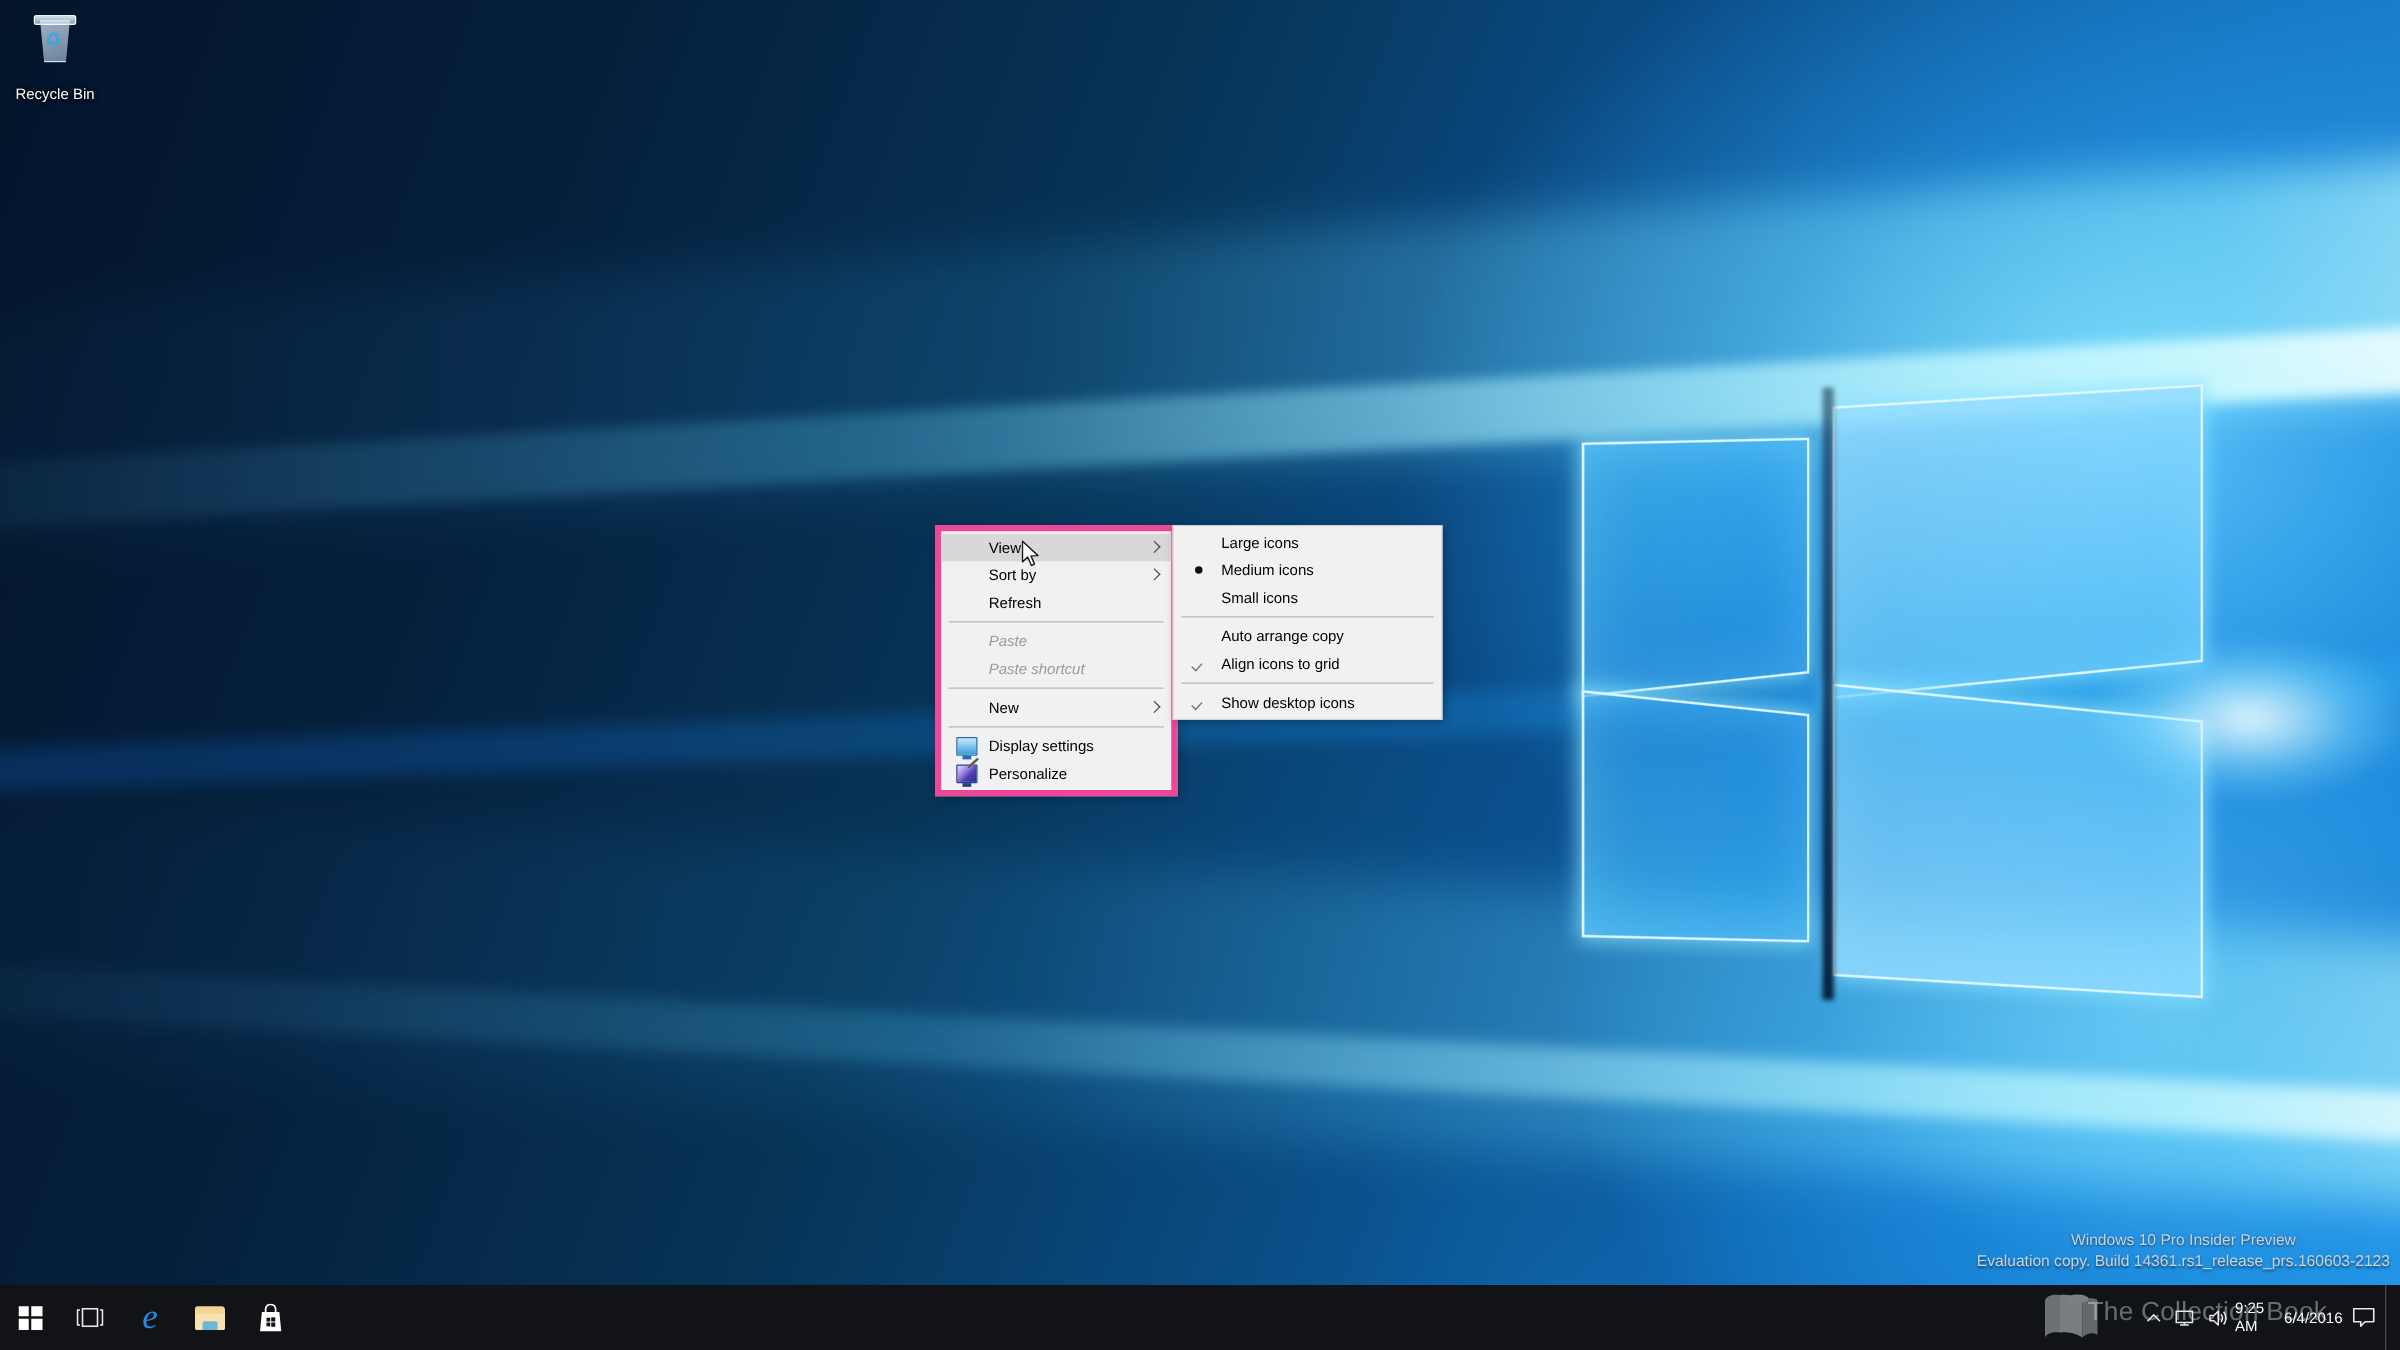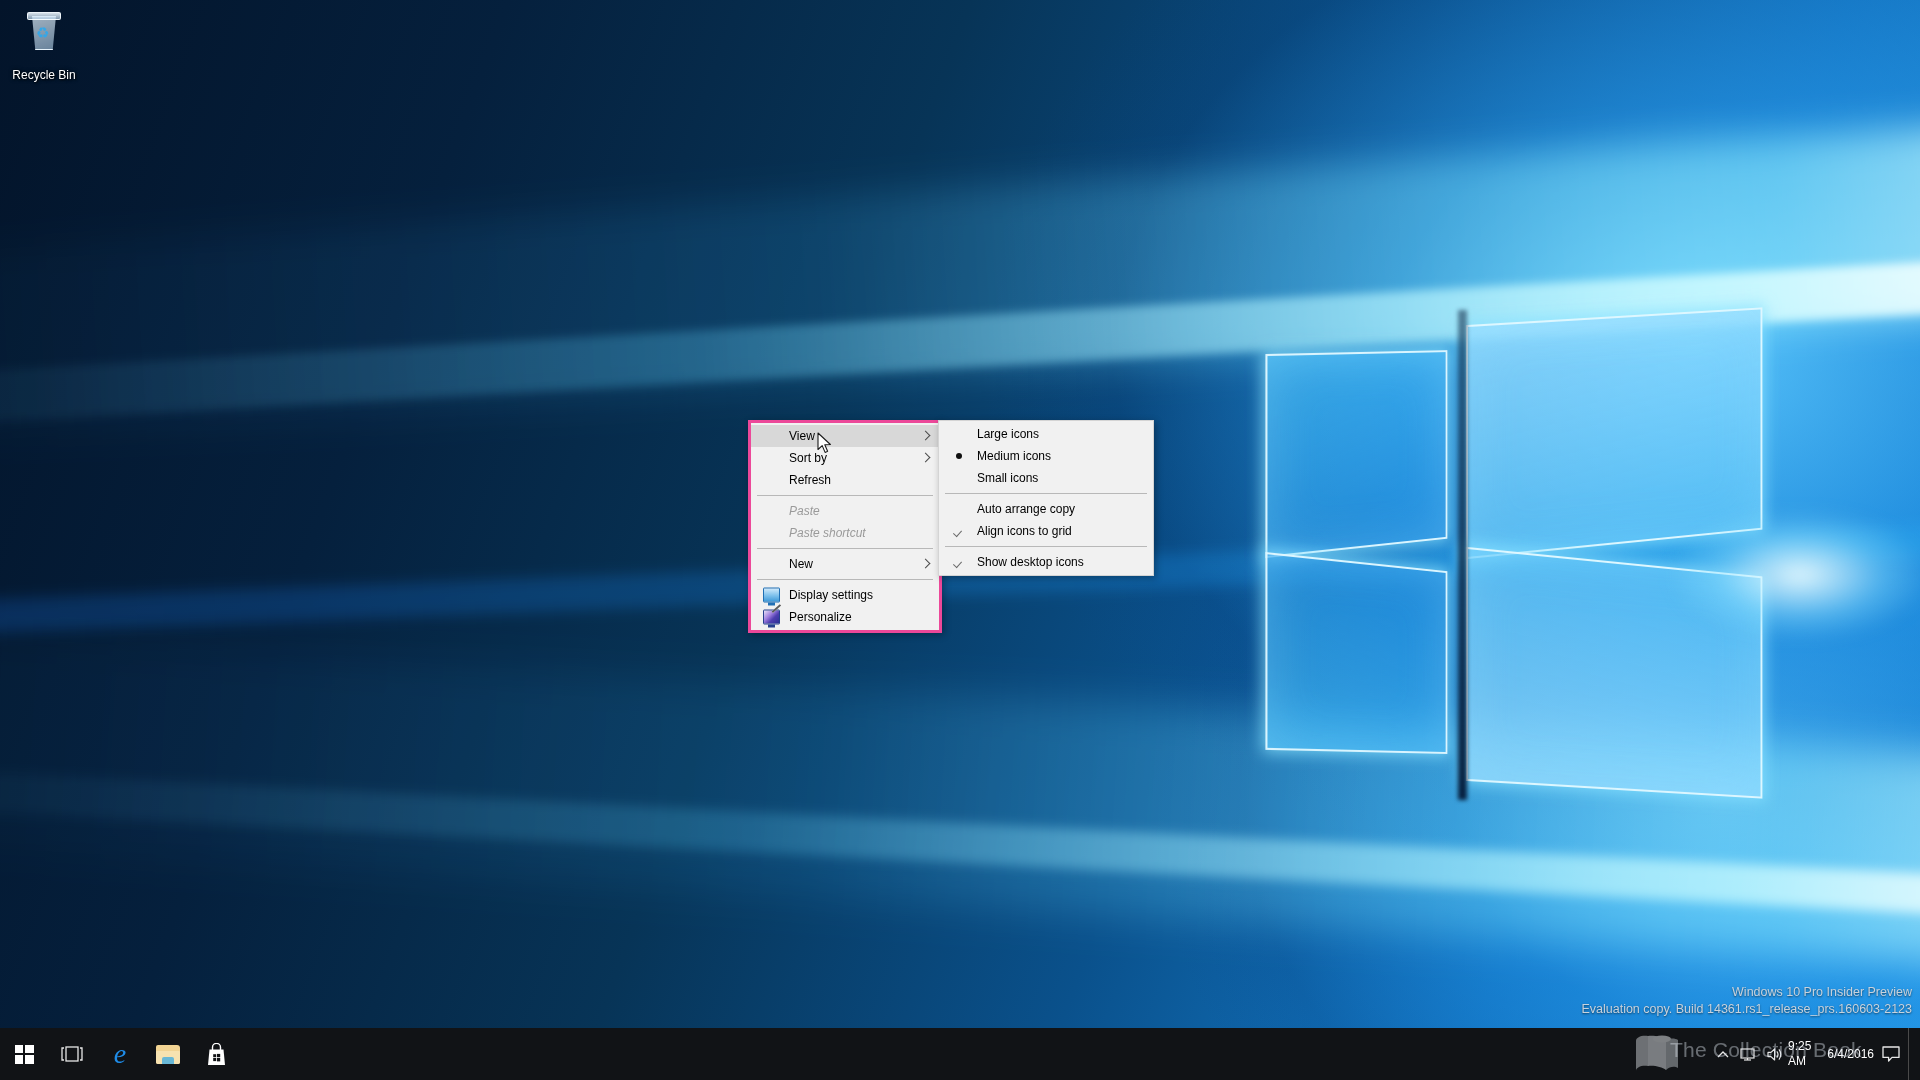--- a/index.html
+++ b/index.html
@@ -131,21 +131,21 @@
     font-size: 12px; color: #fff;
     text-shadow: 1px 1px 2px rgba(0,0,0,0.9), 0 0 4px rgba(0,0,0,0.8);
     text-align: center; white-space: nowrap;
   }
 
   
   #ctx-menu {
     position: absolute; left: 748px; top: 420px;
     width: 194px;
     background: #f1f1f1;
-    border: 3px solid #ec4899;
+    border: 5px solid #ec4899;
     box-shadow: 2px 2px 7px rgba(0,0,0,0.30);
     padding: 2px 0;
     font-size: 12px; color: #000;
     z-index: 20;
   }
   .mi {
     position: relative;
     height: 22px;
     display: flex; align-items: center;
     padding-left: 38px; padding-right: 10px;
@@ -243,21 +243,21 @@
   
   #cursor {
     position: absolute; left: 817px; top: 432px;
     width: 16px; height: 24px; z-index: 40;
     pointer-events: none;
   }
 
   
   #watermark {
     position: absolute; right: 8px; bottom: 62px;
-    text-align: right; z-index: 15;
+    text-align: center; z-index: 15;
     color: #c8d3de; font-size: 12.5px; line-height: 17px;
     text-shadow: 0 1px 2px rgba(0,0,0,0.55);
     pointer-events: none;
   }
 
   
   #collection-overlay {
     position: absolute; right: 8px; bottom: 0px;
     width: 300px; height: 52px; z-index: 60;
     pointer-events: none;

